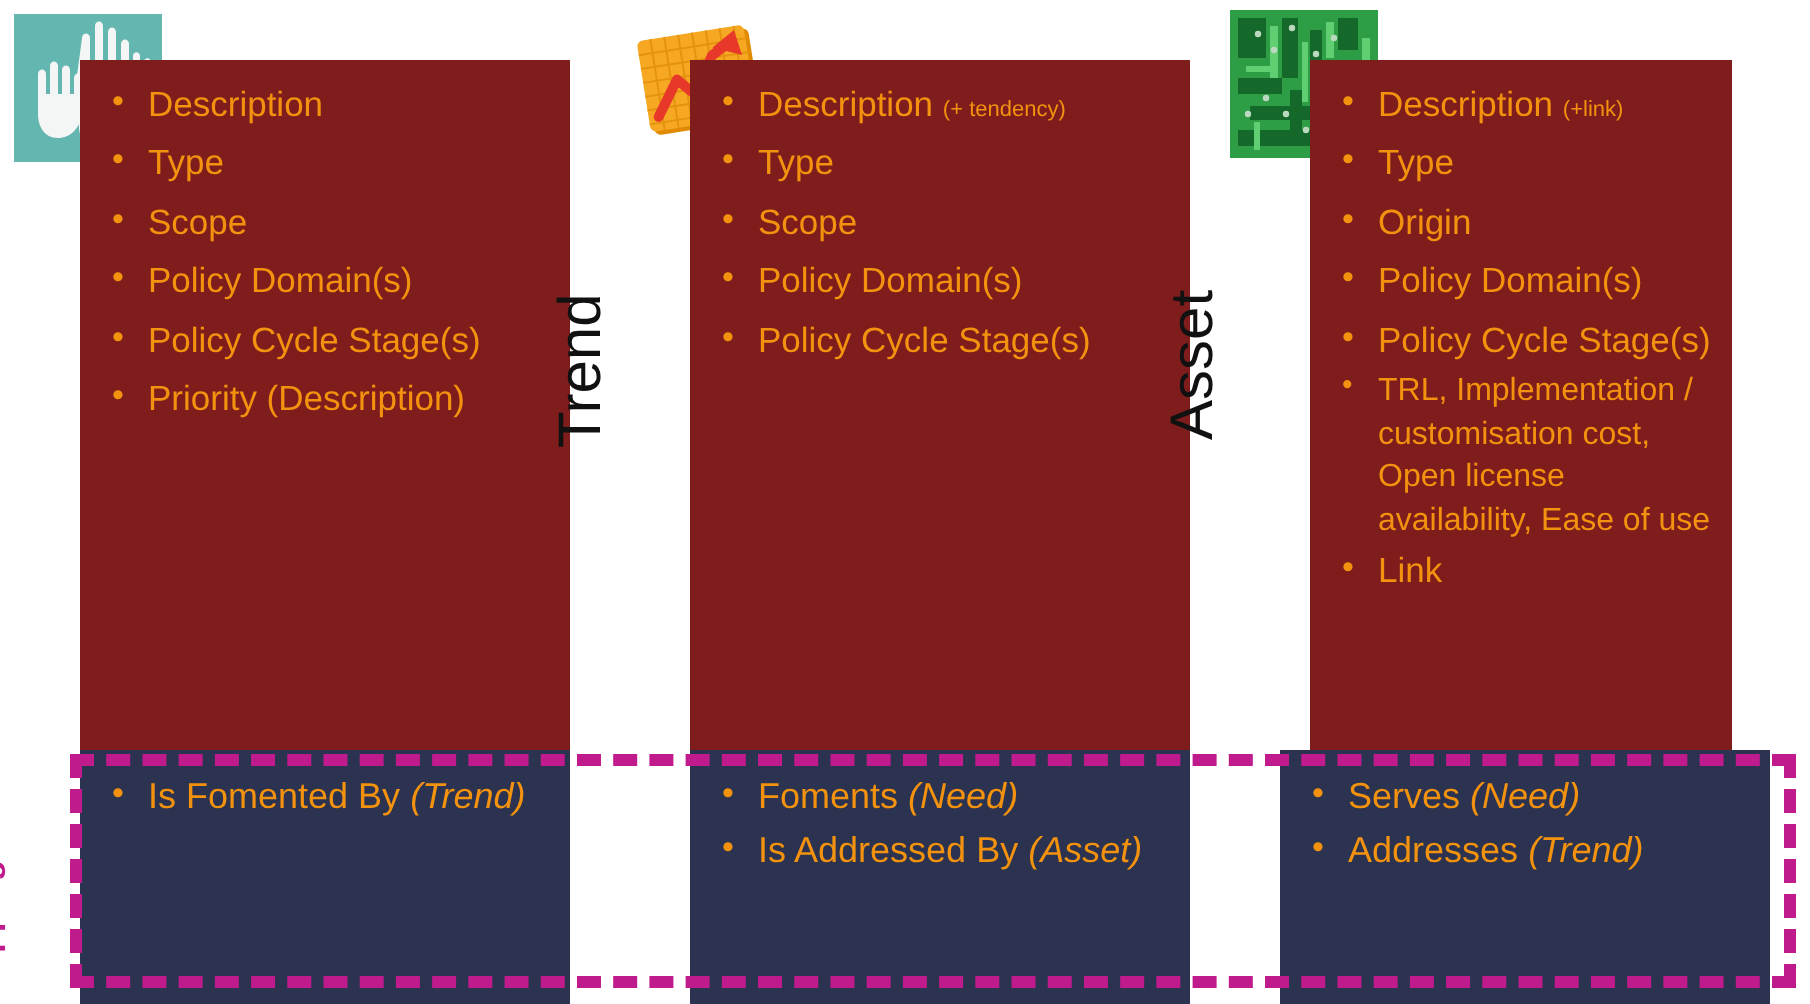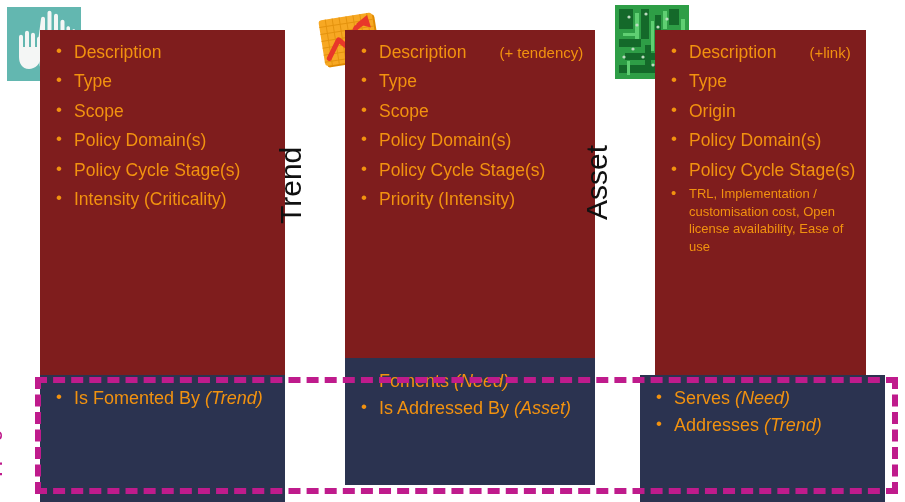--- a/index.html
+++ b/index.html
@@ -36,27 +36,26 @@
     white-space:nowrap;
   }
   ul.bullets li::before{
     content:"•";
     position:absolute;
     left:2px;top:-1px;
     font-size:17px;
     color:#f2920f;
   }
   ul.bullets li .sub{
-    font-size:15px;
-    margin-left:28px;
+    font-size:11px;
   }
   
   ul.bullets li.wrap{
     white-space:normal;
-    font-size:13px;
+    font-size:16px;
     line-height:1.35;
     padding-left:20px;
   }
   ul.bullets li.wrap::before{
     font-size:15px;top:-2px;
   }
 
   
   .vlabel{
     position:absolute;
@@ -136,21 +135,21 @@
     </div>
     <div class="vlabel" style="left:3px;top:188px;">Need</div>
     <div class="panel" style="left:40px;top:30px;width:245px;height:345px;">
       <div class="panel-body">
         <ul class="bullets">
           <li><span>Description</span></li>
           <li><span>Type</span></li>
           <li><span>Scope</span></li>
           <li><span>Policy Domain(s)</span></li>
           <li><span>Policy Cycle Stage(s)</span></li>
-          <li><span>Intensity (Criticality)</span></li>
+          <li><span>Priority (Description)</span></li>
         </ul>
       </div>
     </div>
     <div class="mappanel" style="left:40px;top:375px;width:245px;height:127px;">
       <div class="mapbody">
         <ul class="maplist">
           <li><span>Is Fomented By</span> <em>(Trend)</em></li>
         </ul>
       </div>
     </div>
@@ -185,25 +184,24 @@
     </div>
     <div class="vlabel" style="left:308px;top:190px;">Trend</div>
     <div class="panel" style="left:345px;top:30px;width:250px;height:345px;">
       <div class="panel-body">
         <ul class="bullets">
           <li><span>Description</span> <span class="sub">(+ tendency)</span></li>
           <li><span>Type</span></li>
           <li><span>Scope</span></li>
           <li><span>Policy Domain(s)</span></li>
           <li><span>Policy Cycle Stage(s)</span></li>
-          <li><span>Priority (Intensity)</span></li>
-        </ul>
-      </div>
-    </div>
-    <div class="mappanel" style="left:345px;top:358px;width:250px;height:127px;">
+        </ul>
+      </div>
+    </div>
+    <div class="mappanel" style="left:345px;top:375px;width:250px;height:127px;">
       <div class="mapbody">
         <ul class="maplist">
           <li><span>Foments</span> <em>(Need)</em></li>
           <li><span>Is Addressed By</span> <em>(Asset)</em></li>
         </ul>
       </div>
     </div>
   </div>
 
   <div class="col">
@@ -250,20 +248,21 @@
     <div class="vlabel" style="left:614px;top:186px;">Asset</div>
     <div class="panel" style="left:655px;top:30px;width:211px;height:345px;">
       <div class="panel-body">
         <ul class="bullets">
           <li><span>Description</span> <span class="sub">(+link)</span></li>
           <li><span>Type</span></li>
           <li><span>Origin</span></li>
           <li><span>Policy Domain(s)</span></li>
           <li><span>Policy Cycle Stage(s)</span></li>
           <li class="wrap"><span> TRL, Implementation / customisation cost, Open license availability, Ease of use</span></li>
+          <li><span>Link</span></li>
         </ul>
       </div>
     </div>
     <div class="mappanel" style="left:640px;top:375px;width:245px;height:127px;">
       <div class="mapbody">
         <ul class="maplist">
           <li><span>Serves</span> <em>(Need)</em></li>
           <li><span>Addresses</span> <em>(Trend)</em></li>
         </ul>
       </div>

